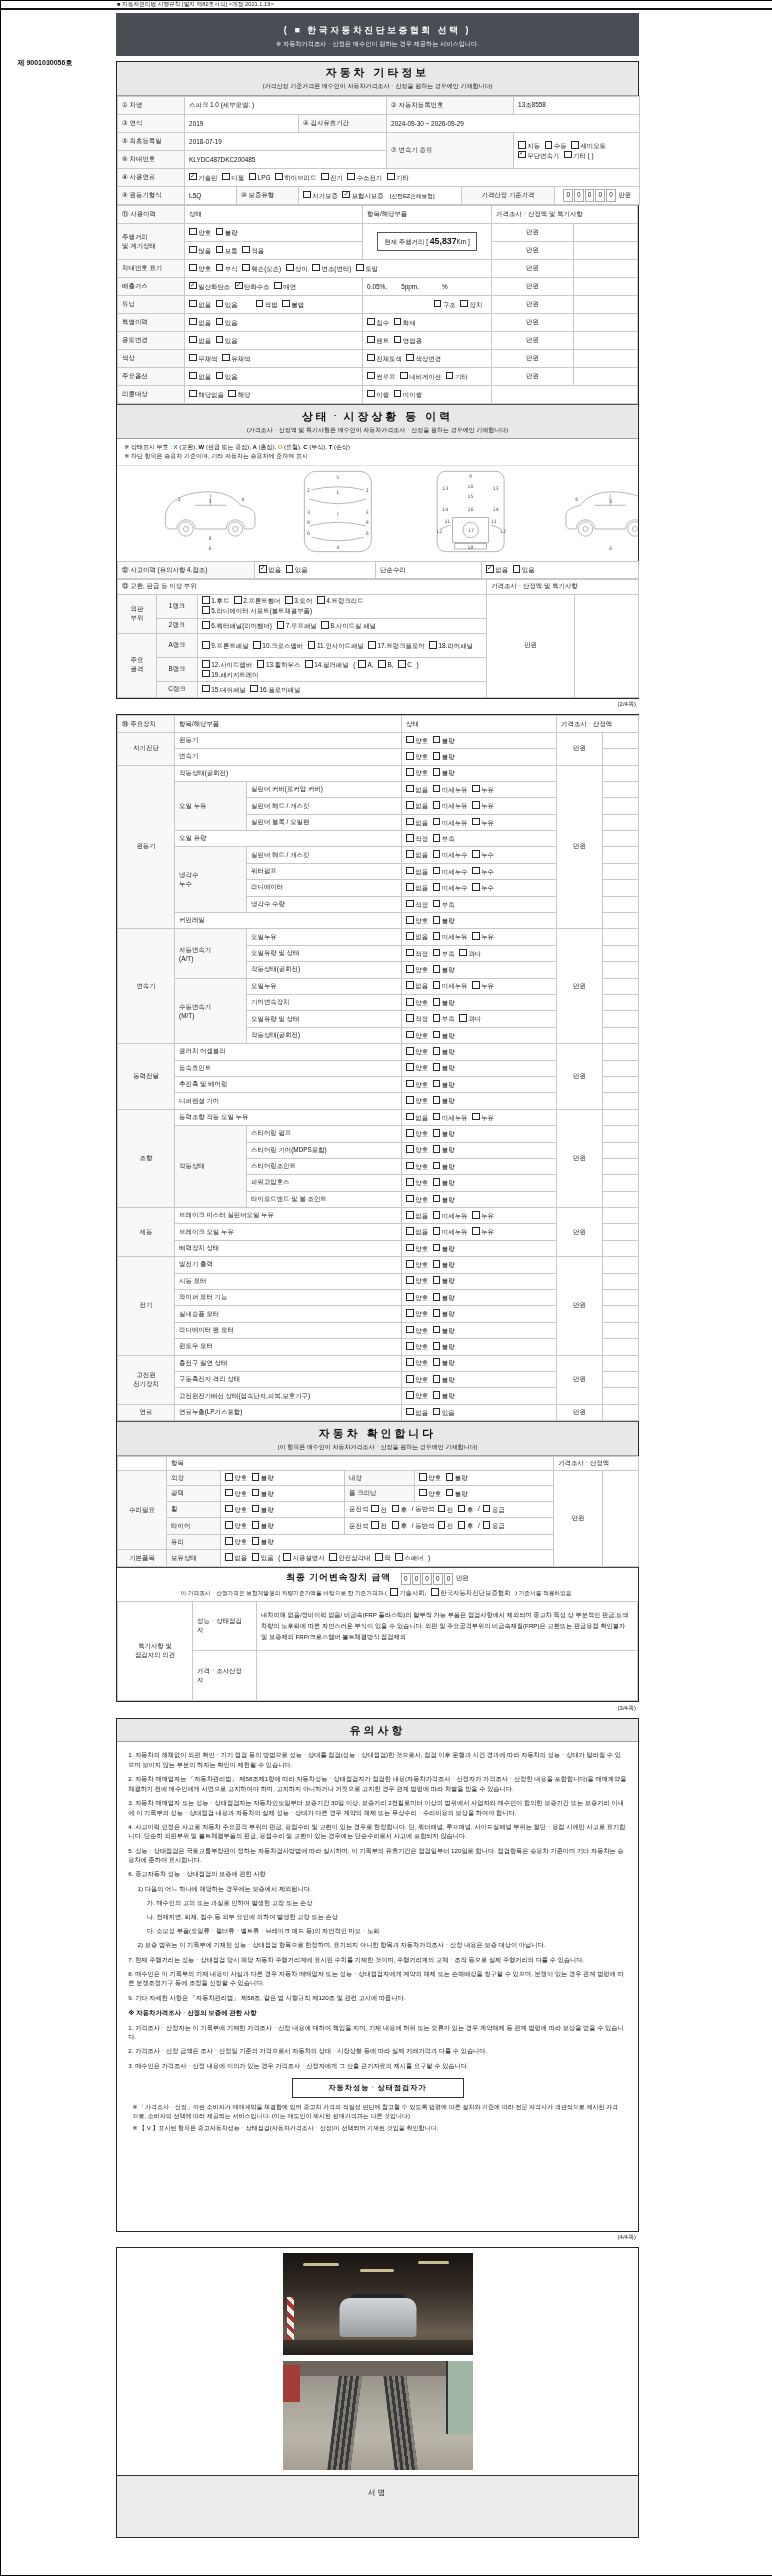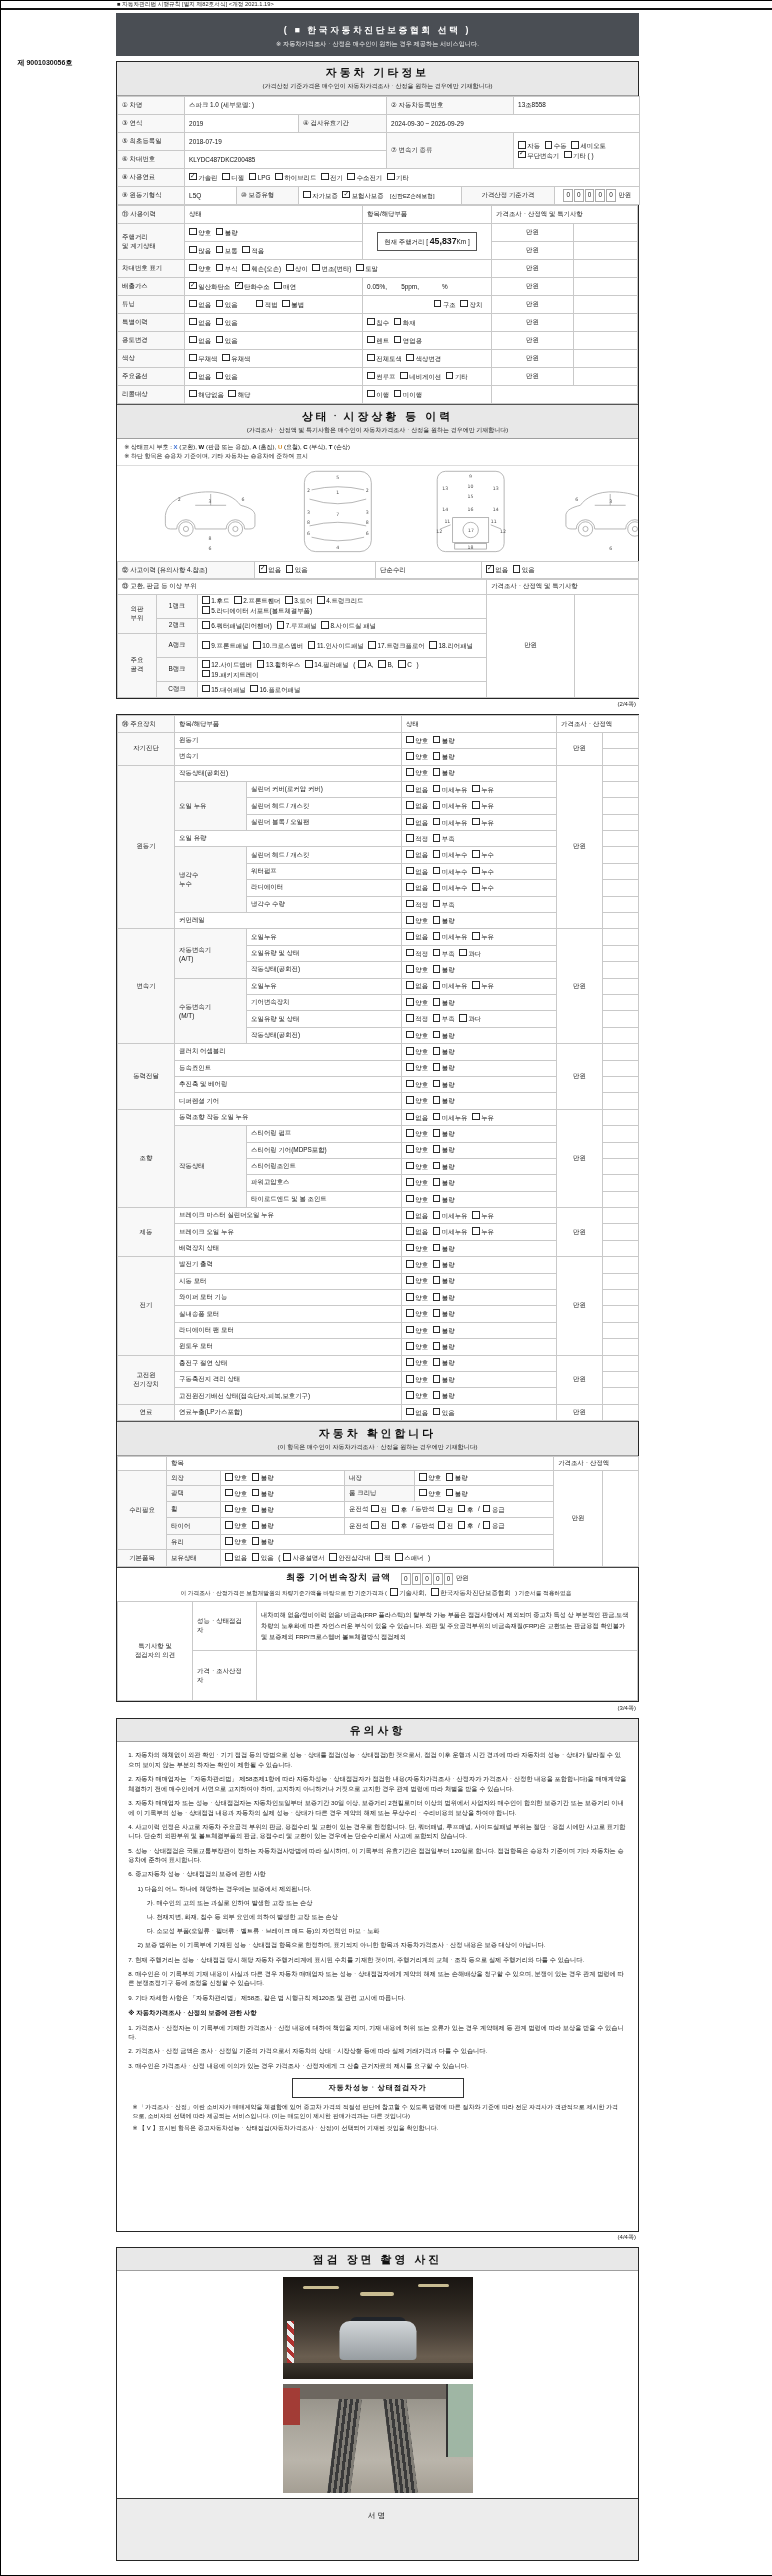--- a/index.html
+++ b/index.html
@@ -787,23 +787,20 @@
           <p class="ni i0">3. 매수인은 가격조사ㆍ산정 내용에 이의가 있는 경우 가격조사ㆍ산정자에게 그 산출 근거자료의 제시를 요구할 수 있습니다.</p>
         </div>
       <div class="nbox">자동차성능ㆍ상태점검자가</div>
       <p class="nbox-text">※ 「가격조사ㆍ산정」이란 소비자가 매매계약을 체결함에 있어 중고차 가격의 적절성 판단에 참고할 수 있도록 법령에 따른 절차와 기준에 따라 전문 자격사가 객관적으로 제시한 가격으로, 소비자의 선택에 따라 제공되는 서비스입니다. (이는 매도인이 제시한 판매가격과는 다른 것입니다)</p>
       <p class="nbox-text">※ 【 V 】표시된 항목은 중고자동차성능ㆍ상태점검(자동차가격조사ㆍ산정)이 선택되어 기재된 것임을 확인합니다.</p>
     </div>
   </div>
   <div class="pgm">(4/4쪽)</div>
 
   <div class="block">
-    <div class="shead">
-      <div class="st">점검 장면 촬영 사진</div>
-    </div>
     <div class="ph ph1">
       <div class="p1light" style="left:20.6px;top:9.3px;width:36px;"></div>
       <div class="p1light" style="right:24px;top:7.2px;width:31px;"></div>
       <div class="p1light" style="left:77px;top:15.5px;width:34px;"></div>
       <div class="p1ws"></div>
       <div class="p1car"></div>
       <div class="p1stripe"></div>
       <div class="p1floor"></div>
     </div>
     <div class="ph ph2">

